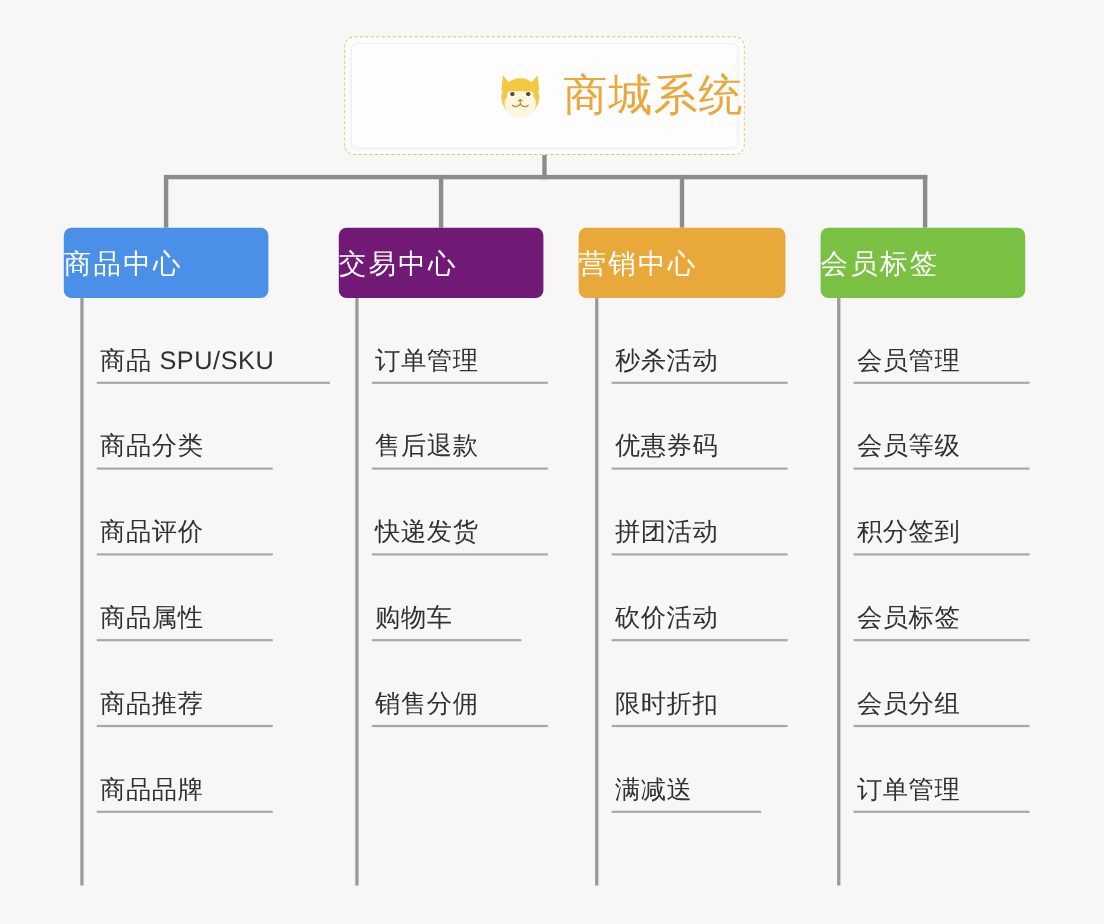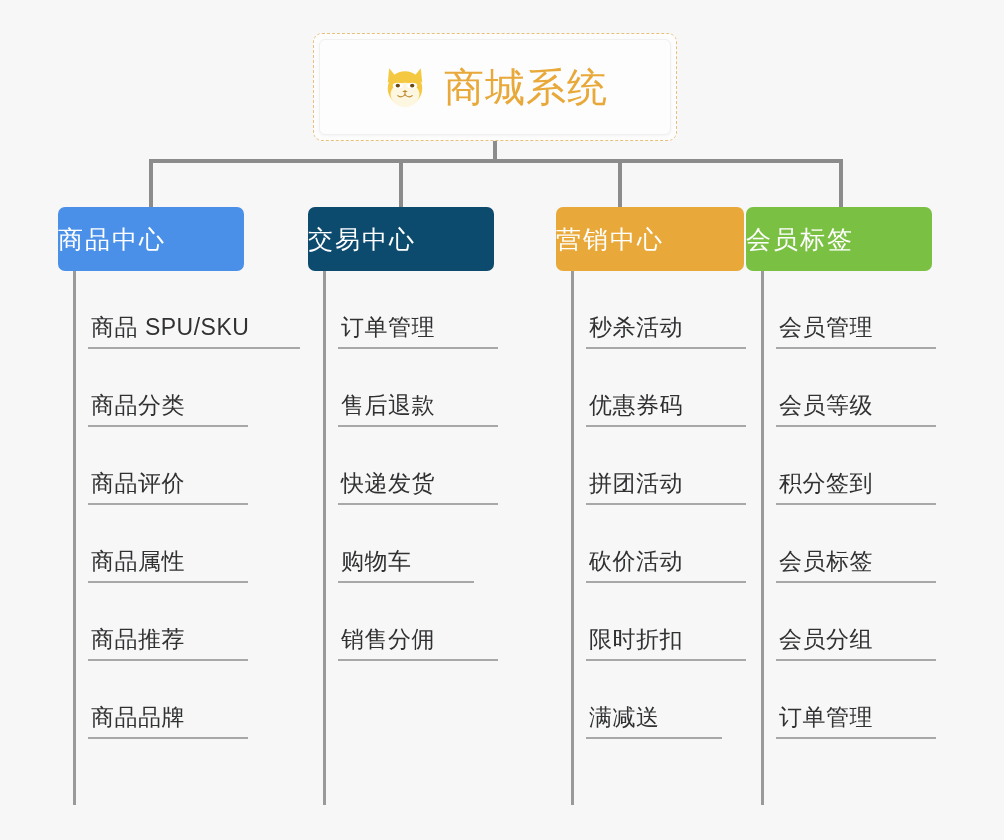--- a/index.html
+++ b/index.html
@@ -22,21 +22,21 @@
     left: 313px;
     top: 33px;
     width: 364px;
     height: 108px;
     box-sizing: border-box;
     background: #fdfdfd;
     border: 1px dashed #e8c07a;
     border-radius: 9px;
     display: flex;
     align-items: center;
-    justify-content: center;
+    justify-content: flex-end;
     gap: 14px;
   }
   #root-node .inner-card {
     position: absolute;
     left: 5px;
     top: 5px;
     right: 5px;
     bottom: 5px;
     background: #fdfdfd;
     border: 1px solid #f0f0f0;
@@ -185,21 +185,21 @@
           <span class="leaf-label">商品推荐</span>
           <div class="leaf-rule" style="width: 160px;"></div>
         </div>
         <div class="leaf">
           <span class="leaf-label">商品品牌</span>
           <div class="leaf-rule" style="width: 160px;"></div>
         </div>
       </div>
     </div>
     <div class="column" style="left: 308px;">
-      <div class="cat-header" style="width: 186px; background: #0c4a6e;">
+      <div class="cat-header" style="width: 186px; background: #701a75;">
         <span>交易中心</span>
       </div>
       <div class="leaf-list">
         <div class="spine" style="height: 534px;"></div>
         <div class="leaf">
           <span class="leaf-label">订单管理</span>
           <div class="leaf-rule" style="width: 160px;"></div>
         </div>
         <div class="leaf">
           <span class="leaf-label">售后退款</span>
@@ -212,21 +212,21 @@
         <div class="leaf">
           <span class="leaf-label">购物车</span>
           <div class="leaf-rule" style="width: 136px;"></div>
         </div>
         <div class="leaf">
           <span class="leaf-label">销售分佣</span>
           <div class="leaf-rule" style="width: 160px;"></div>
         </div>
       </div>
     </div>
-    <div class="column" style="left: 556px;">
+    <div class="column" style="left: 526px;">
       <div class="cat-header" style="width: 188px; background: rgb(232, 169, 58);">
         <span>营销中心</span>
       </div>
       <div class="leaf-list">
         <div class="spine" style="height: 534px;"></div>
         <div class="leaf">
           <span class="leaf-label">秒杀活动</span>
           <div class="leaf-rule" style="width: 160px;"></div>
         </div>
         <div class="leaf">

